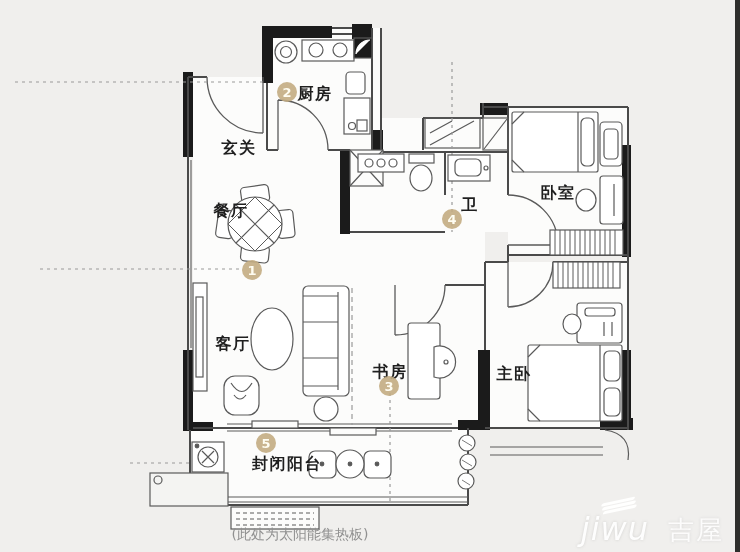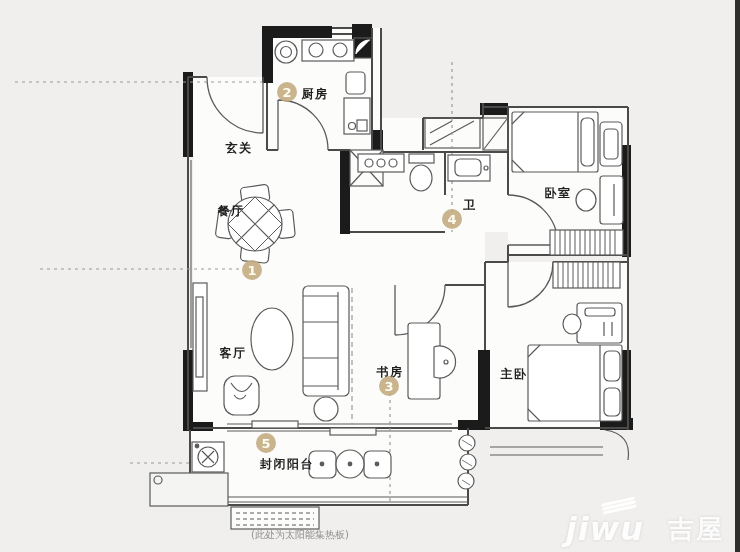--- a/index.html
+++ b/index.html
@@ -1,30 +1,30 @@
 <!DOCTYPE html>
 <html style="--marker: #c4ad83;"><head>
 <meta charset="utf-8">
 <style>
   html,body{margin:0;padding:0;background:#e8e8e6;}
   .stage{position:relative;width:740px;height:552px;background:#f0efed;overflow:hidden;
          font-family:"DejaVu Sans","Liberation Sans",sans-serif;}
   .plan-svg{position:absolute;left:0;top:0;}
-  .room-label{position:absolute;transform:translate(-50%,-50%);font-size:12px;font-weight:700;
+  .room-label{position:absolute;transform:translate(-50%,-50%);font-size:16px;font-weight:700;
               color:#1f1f1f;letter-spacing:1.5px;white-space:nowrap;}
   .marker{position:absolute;transform:translate(-50%,-50%);width:20px;height:20px;border-radius:50%;
           background:var(--marker,#c4ad83);opacity:.9;color:#fffdf0;font-size:13px;font-weight:700;
           display:flex;align-items:center;justify-content:center;line-height:1;}
   .footnote{position:absolute;left:300px;top:535px;transform:translate(-50%,-50%);
-            font-size:10px;color:#909090;letter-spacing:0;white-space:nowrap;}
-  .watermark{position:absolute;right:16px;bottom:4px;display:flex;align-items:center;
-             font-weight:700;color:rgba(255,255,255,.95);
-             text-shadow:0 0 3px rgba(170,170,168,.45);gap:16px;}
+            font-size:14px;color:#909090;letter-spacing:0;white-space:nowrap;}
+  .watermark{position:absolute;right:16px;bottom:4px;display:flex;align-items:flex-end;
+             font-weight:400;color:rgba(255,255,255,.95);
+             text-shadow:0 0 3px rgba(170,170,168,.45);}
   .watermark .latin{font-style:italic;font-size:32px;letter-spacing:1px;}
-  .watermark .cjk{font-size:26px;margin-left:8px;letter-spacing:2px;opacity:.9;}
+  .watermark .cjk{font-size:26px;margin-left:19px;letter-spacing:2px;opacity:.9;}
   .swoosh{position:absolute;right:104px;bottom:40px;width:34px;height:14px;transform:rotate(-12deg);}
   .swoosh i{display:block;height:2.5px;margin:1.5px 0;background:rgba(255,255,255,.95);
             border-radius:2px;transform:skewX(-35deg);}
   .edge-strip{position:absolute;right:0;top:0;width:5px;height:552px;background:#2e2e2c;}
 </style>
 </head>
 <body>
 
 <div class="stage" style="background: rgb(240, 239, 237);">
 
@@ -216,21 +216,21 @@
           <circle cx="468" cy="462" r="8"></circle>
           <circle cx="466" cy="481" r="8"></circle>
         <path d="M462 440 l10 6 m-10 14 l10 6 m-10 14 l8 5" stroke-width="0.8" fill="none"></path>
       </g>
     </g>
   </svg>
 
   <div class="room-label" style="left:239px;top:148px">玄关</div>
   <div class="room-label" style="left:315px;top:94px">厨房</div>
   <div class="room-label" style="left:231px;top:211px">餐厅</div>
-  <div class="room-label" style="left:233px;top:353px">客厅</div>
+  <div class="room-label" style="left:233px;top:344px">客厅</div>
   <div class="room-label" style="left:390px;top:372px">书房</div>
   <div class="room-label" style="left:470px;top:205px">卫</div>
   <div class="room-label" style="left:558px;top:193px">卧室</div>
   <div class="room-label" style="left:514px;top:374px">主卧</div>
   <div class="room-label" style="left:287px;top:464px">封闭阳台</div>
 
   <div class="marker" style="left:252px;top:270px">1</div>
   <div class="marker" style="left:287px;top:92px">2</div>
   <div class="marker" style="left:389px;top:386px">3</div>
   <div class="marker" style="left:452px;top:219px">4</div>

